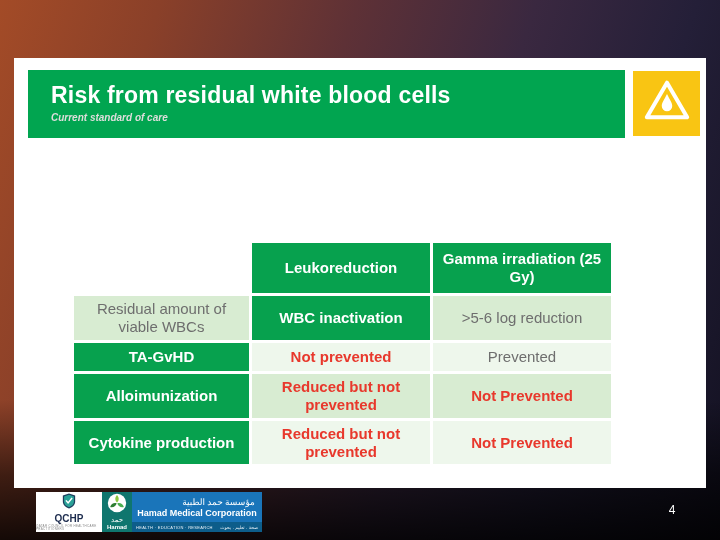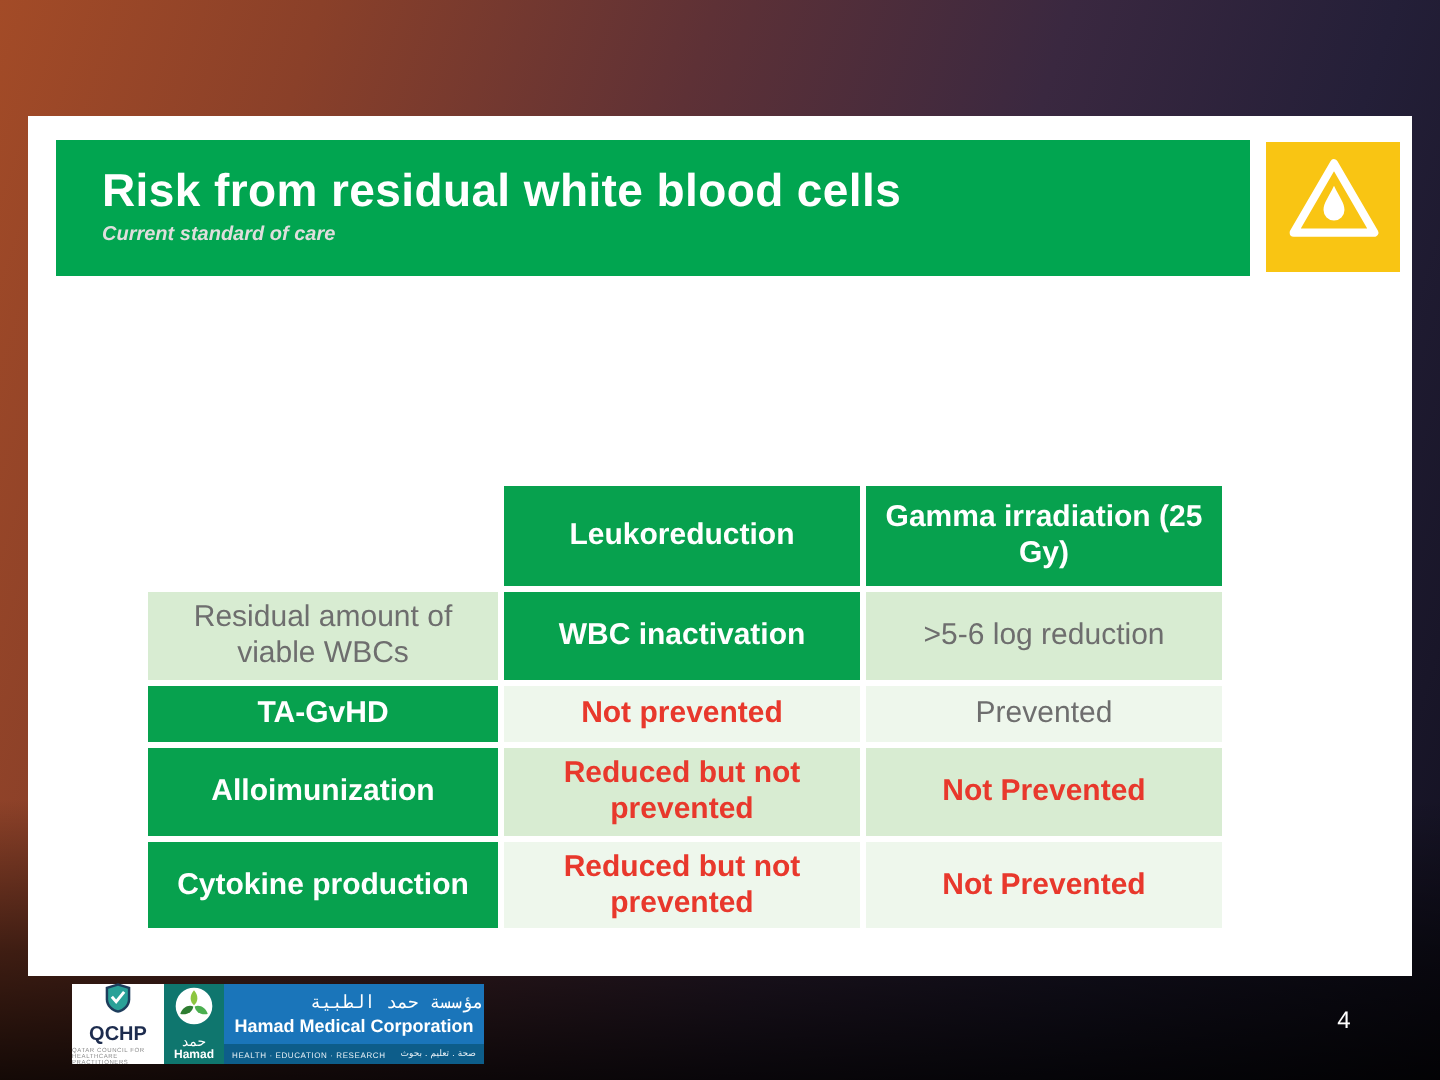--- a/index.html
+++ b/index.html
@@ -84,21 +84,21 @@
   .cell .warning { color: #e8382c; font-weight: 700; }
 
   
   .footer-logo {
     position: absolute;
     left: 36px; top: 492px;
     height: 40px;
     display: flex;
   }
   .qchp-box {
-    width: 46px; height: 40px;
+    width: 66px; height: 40px;
     background: #ffffff;
     display: flex;
     flex-direction: column;
     align-items: center;
     justify-content: center;
     gap: 1px;
   }
   .qchp-text { font-size: 10px; font-weight: 700; color: #1d2c4e; line-height: 10px; }
   .qchp-sub { font-size: 3px; color: #8a8a8a; line-height: 3px; letter-spacing: 0.3px; }
   .hamad-box {
@@ -111,21 +111,21 @@
   }
   .hamad-ar { font-family: "DejaVu Sans", sans-serif; font-size: 7px; color: #ffffff; line-height: 7px; }
   .hamad-en { font-size: 6px; font-weight: 700; color: #ffffff; line-height: 7px; }
   .hmc-box {
     width: 130px; height: 40px;
     background: #1a75ba;
     display: flex;
     flex-direction: column;
   }
   .hmc-top { flex: 1; display: flex; flex-direction: column; align-items: center; justify-content: center; }
-  .hmc-ar { font-family: Liberation Mono, monospace; font-size: 9px; color: #ffffff; line-height: 11px; margin-left: 43px; }
+  .hmc-ar { font-family: Liberation Serif, serif; font-size: 9px; color: #ffffff; line-height: 11px; margin-left: 43px; }
   .hmc-en { font-size: 9px; font-weight: 700; color: #ffffff; line-height: 10px; }
   .hmc-strip {
     height: 10px;
     background: #0d5d8a;
     display: flex;
     align-items: center;
     justify-content: space-between;
     padding: 0 4px;
   }
   .hmc-strip .tagline-en { font-size: 4px; color: #e8f1f7; letter-spacing: 0.3px; }

